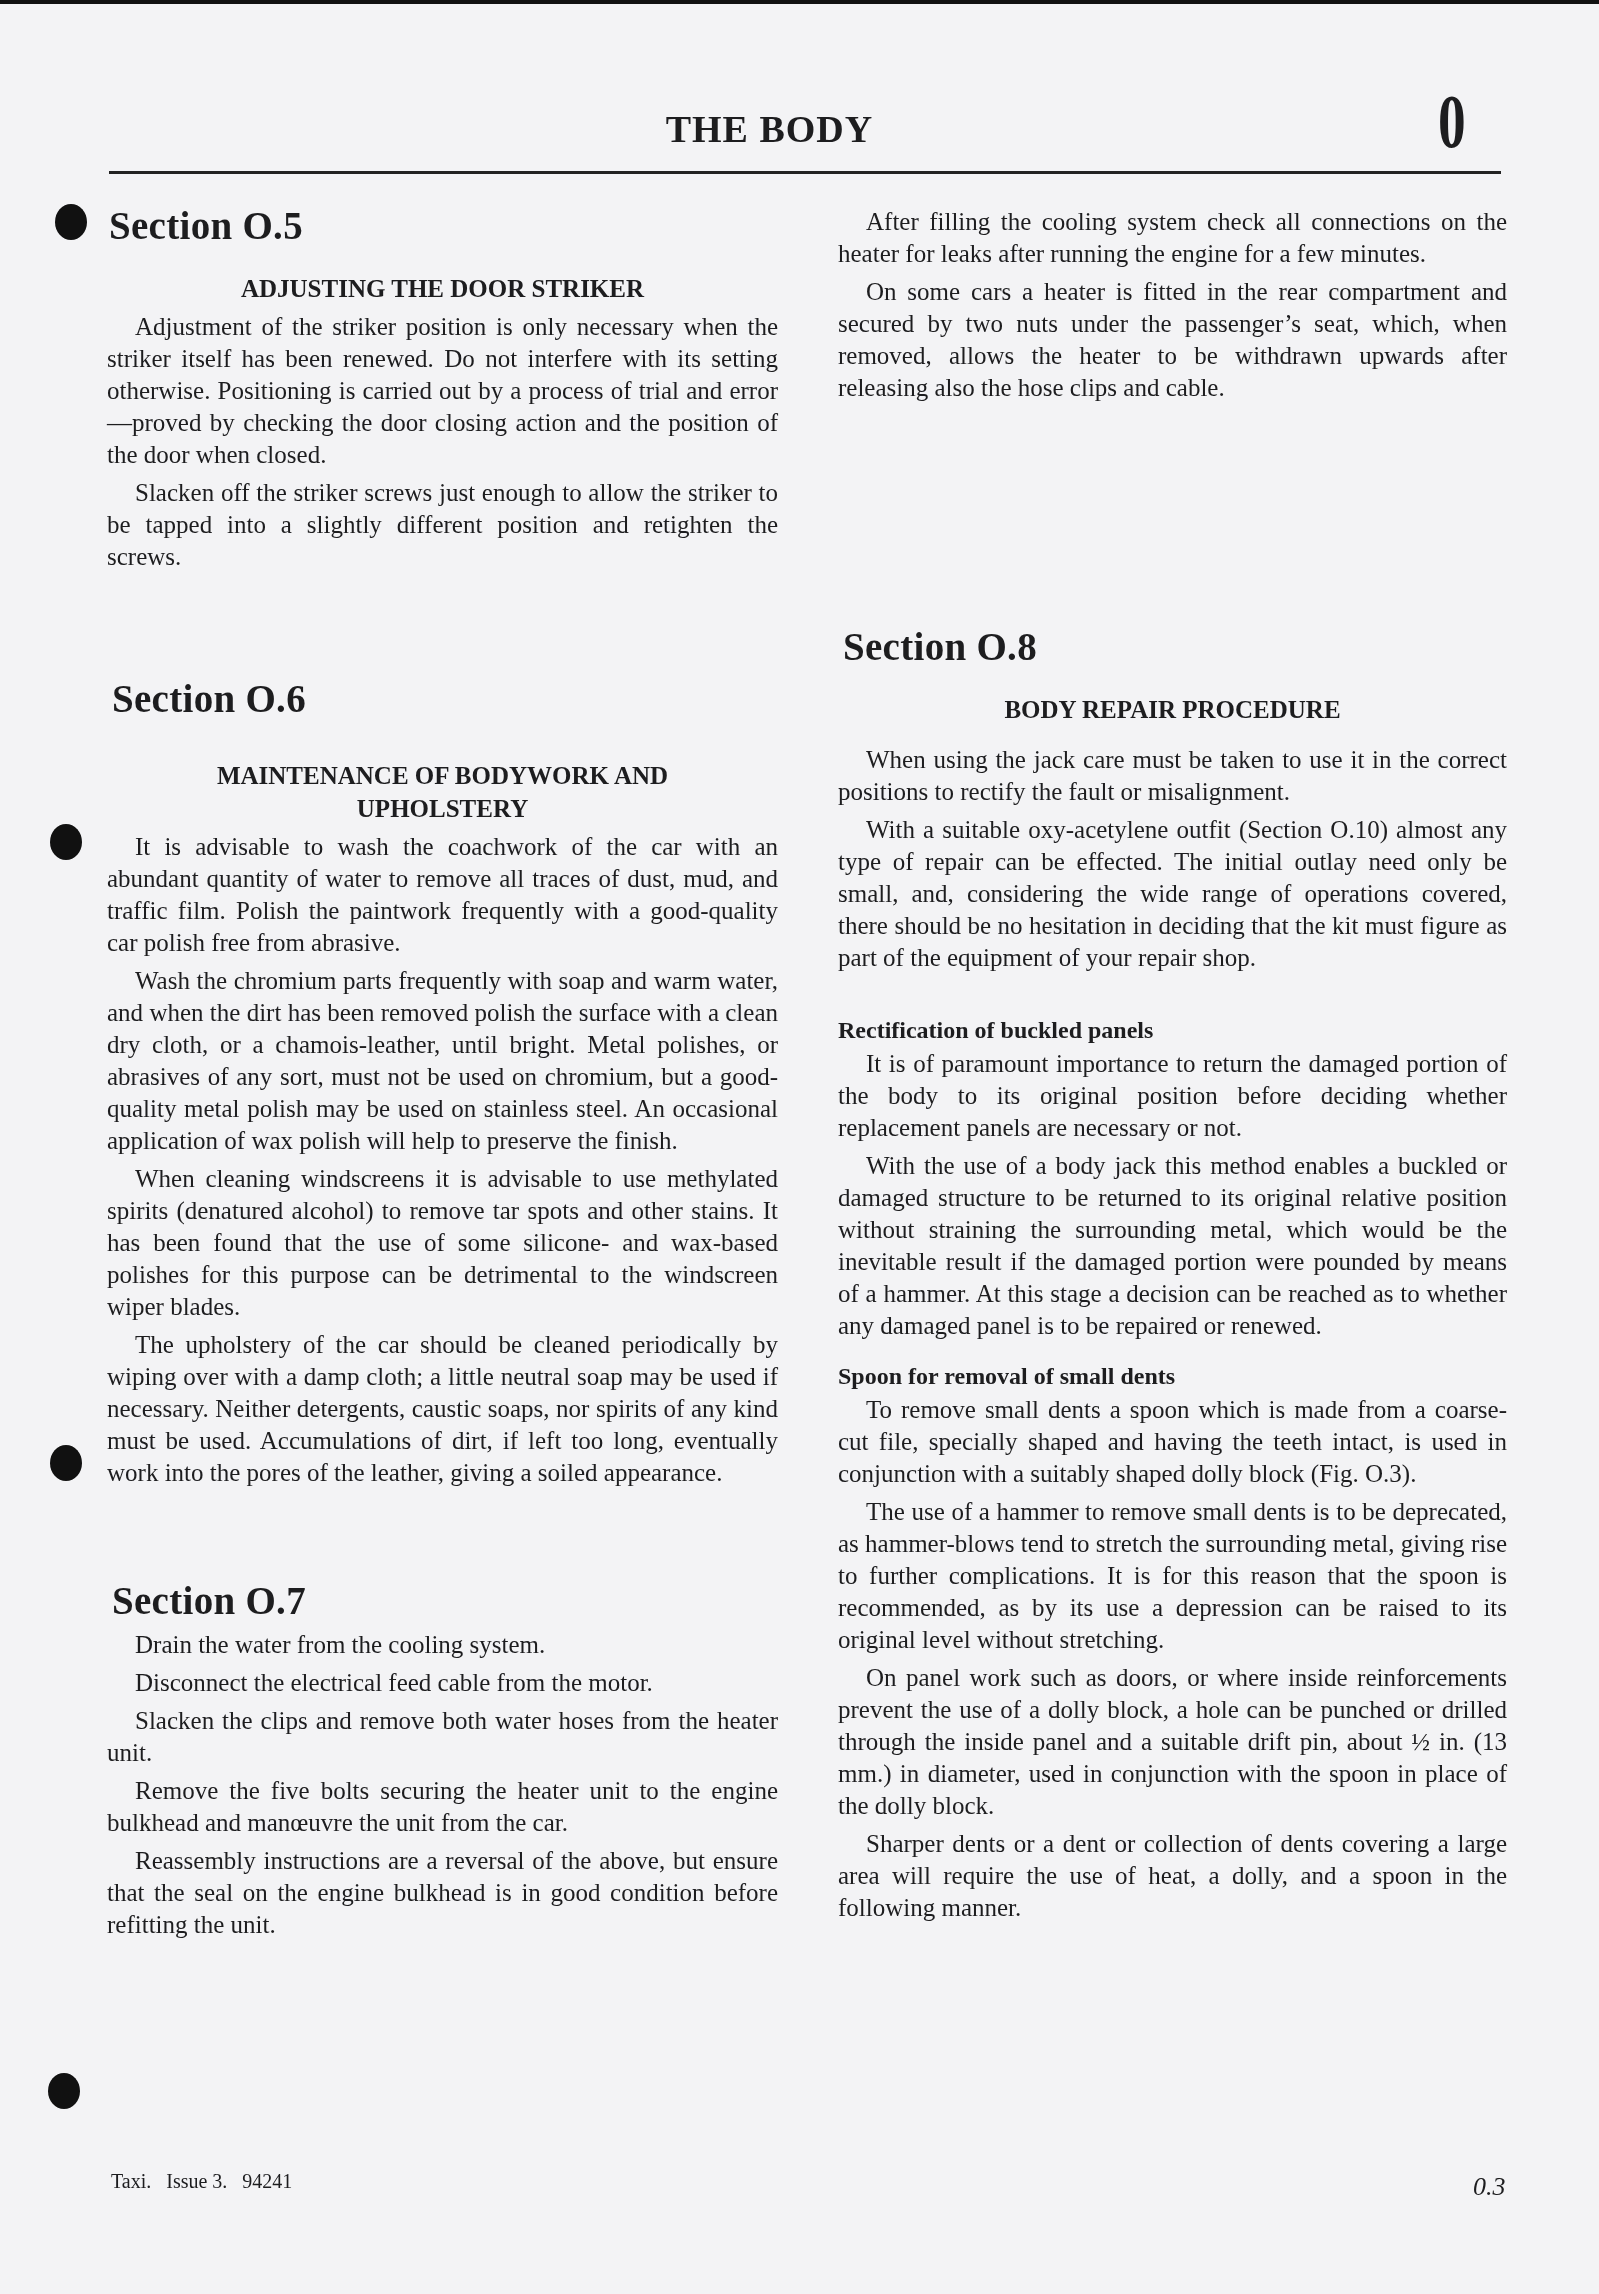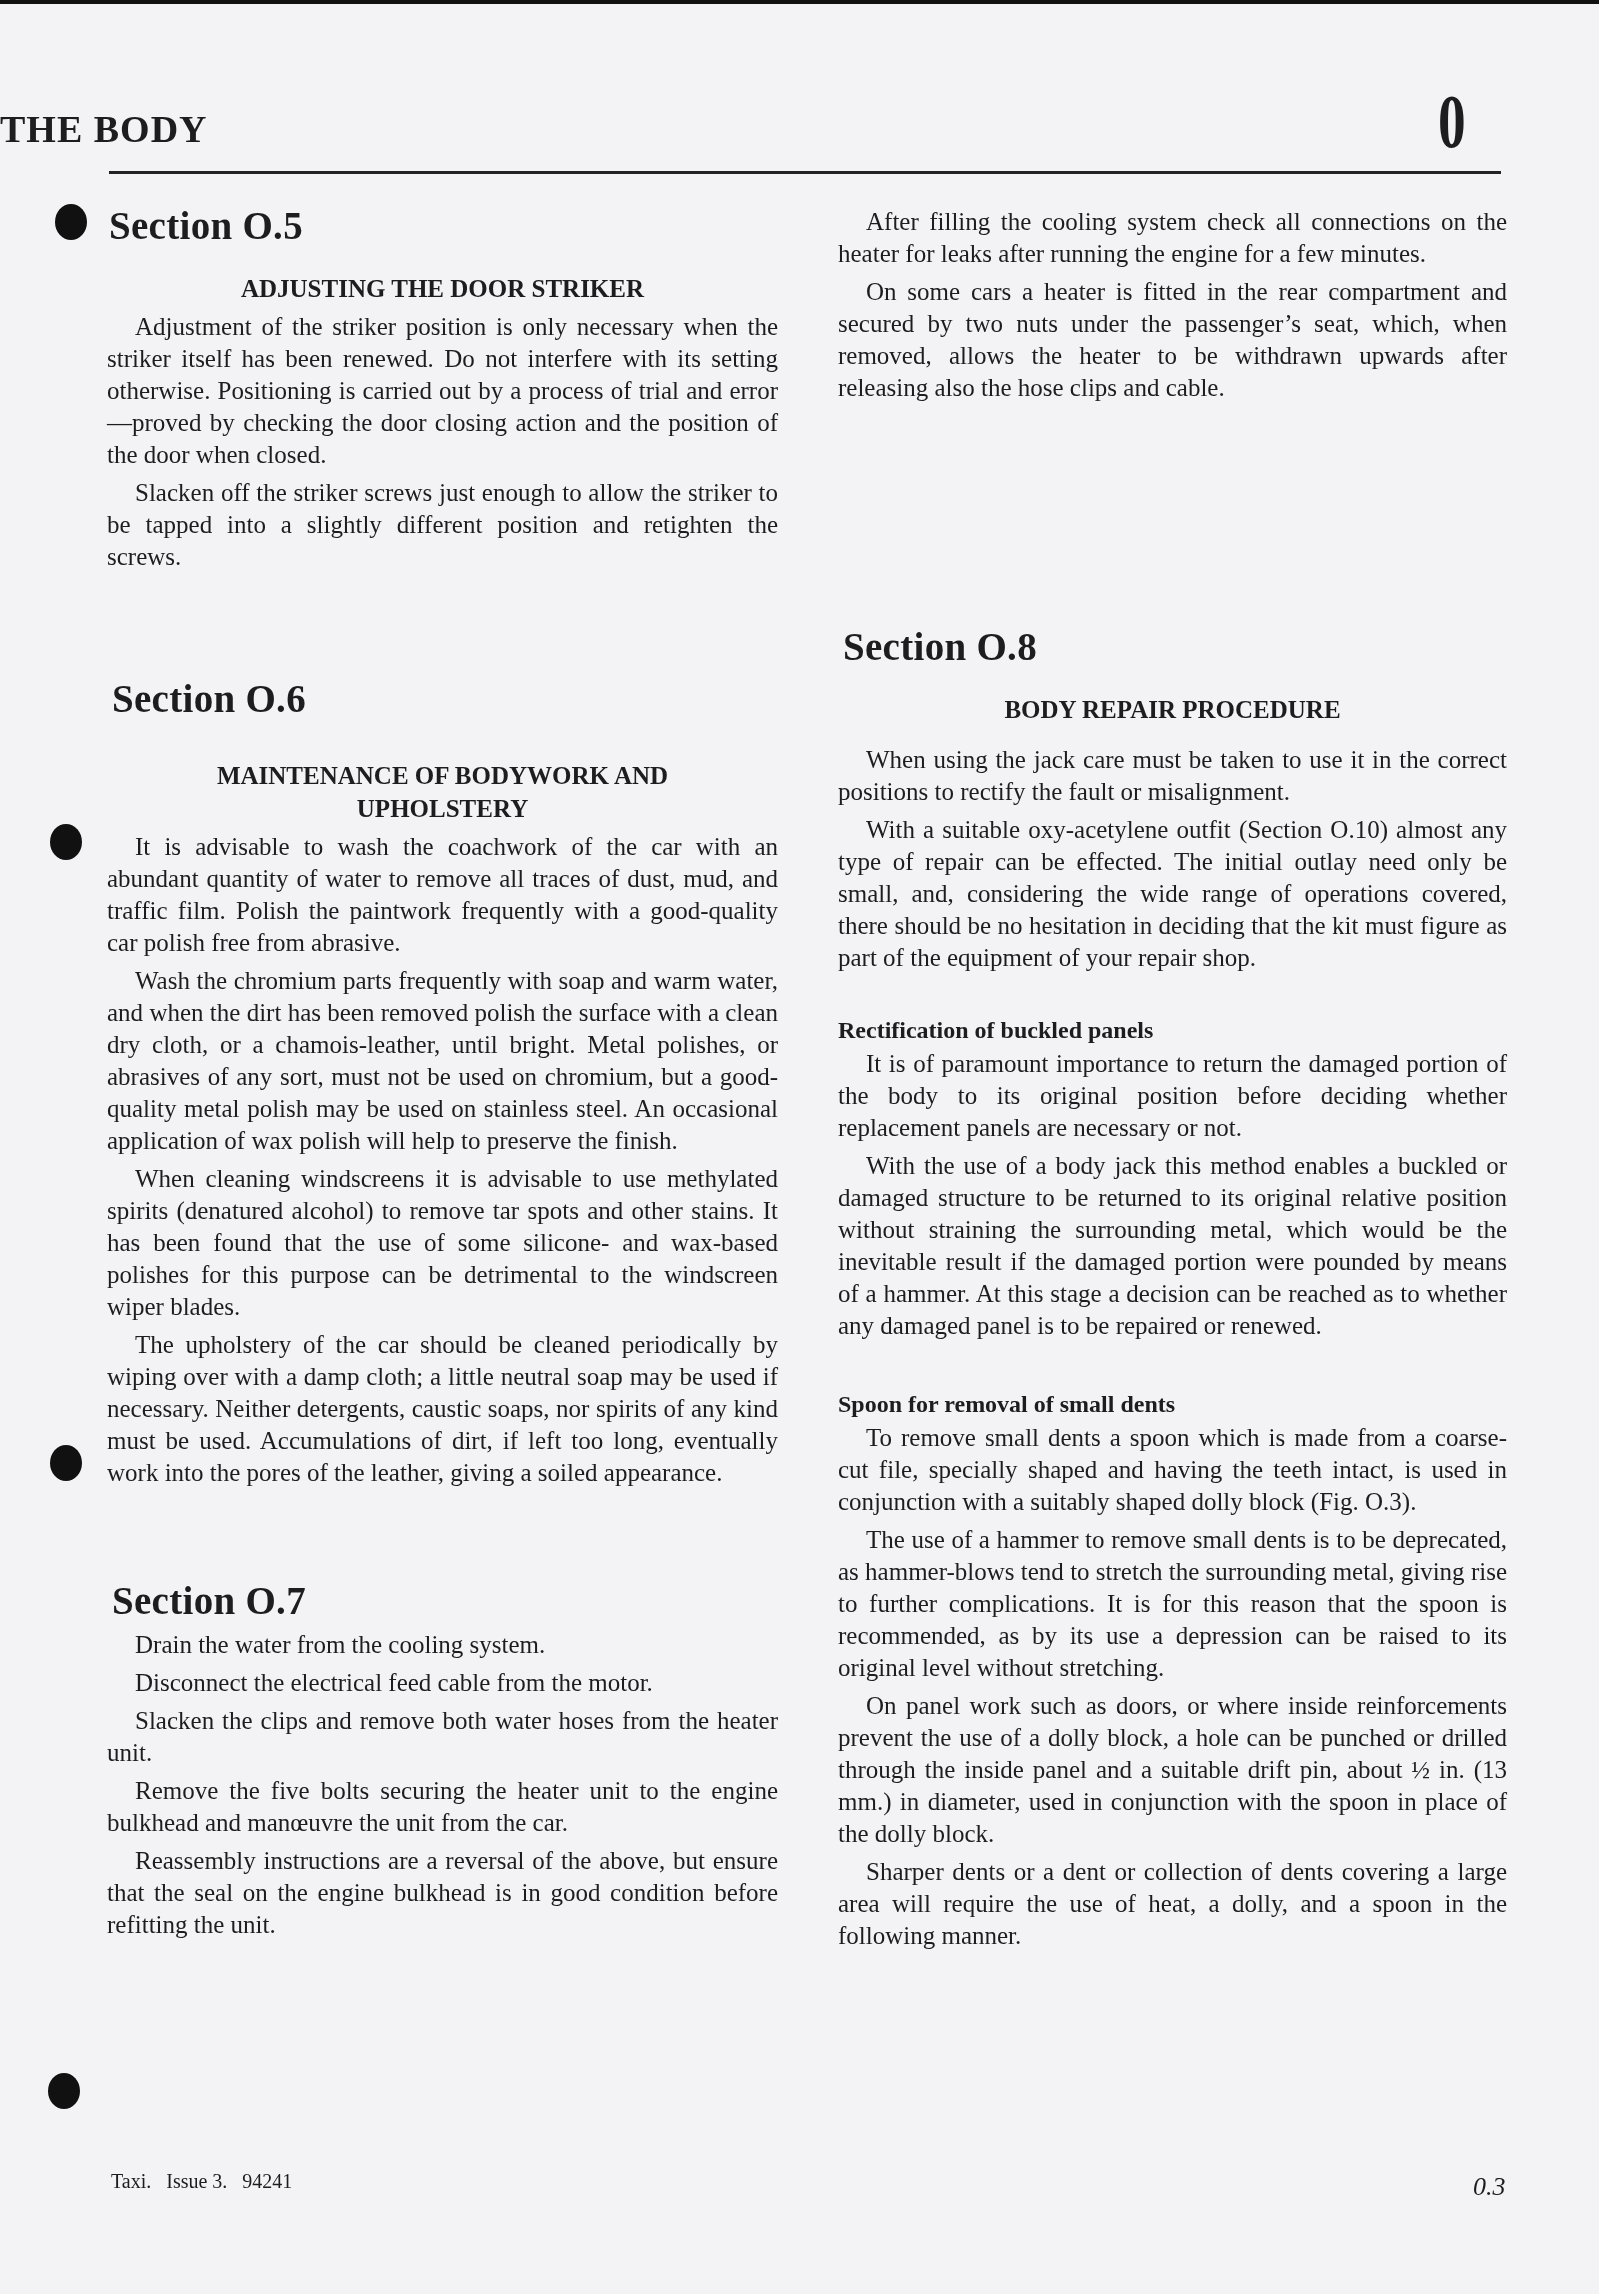--- a/index.html
+++ b/index.html
@@ -4,21 +4,21 @@
 <style>
   html, body { margin:0; padding:0; }
   body {
     width:1600px; height:2295px; position:relative; overflow:hidden;
     background:#f3f3f5;
     font-family:"Liberation Serif", "DejaVu Serif", serif;
     color:#1d1d1f;
   }
   .top-strip { position:absolute; left:0; top:0; width:1600px; height:4px; background:#111; }
   .header-title {
-    position:absolute; left:0; width:1539px; top:107px; text-align:left;
+    position:absolute; left:0; width:1539px; top:107px; text-align:center;
     font-size:38px; font-weight:bold; letter-spacing:1px;
   }
   .header-letter {
     position:absolute; left:1438px; top:83px; font-size:77px; font-weight:bold;
     transform:scaleX(0.72); transform-origin:left top; line-height:1;
   }
   .rule { position:absolute; left:109px; top:171px; width:1392px; height:3px; background:#222; }
   .hole { position:absolute; width:32px; height:36px; border-radius:50%; background:#111; }
   .col { position:absolute; font-size:25px; line-height:32px; }
   .col p { margin:0 0 6px 0; text-indent:28px; text-align:justify; }
@@ -81,21 +81,21 @@
     <div class="subhead" style="margin:22px 0 18px 0;">BODY REPAIR PROCEDURE</div>
     <p>When using the jack care must be taken to use it in the correct positions to rectify the fault or misalignment.</p>
     <p>With a suitable oxy-acetylene outfit (Section O.10) almost any type of repair can be effected. The initial outlay need only be small, and, considering the wide range of operations covered, there should be no hesita­tion in deciding that the kit must figure as part of the equipment of your repair shop.</p>
 
     <div style="margin-top:40px;">
       <div class="minorhead">Rectification of buckled panels</div>
       <p>It is of paramount importance to return the damaged portion of the body to its original position before decid­ing whether replacement panels are necessary or not.</p>
       <p>With the use of a body jack this method enables a buckled or damaged structure to be returned to its original relative position without straining the surround­ing metal, which would be the inevitable result if the damaged portion were pounded by means of a hammer. At this stage a decision can be reached as to whether any damaged panel is to be repaired or renewed.</p>
     </div>
 
-    <div style="margin-top:46px;">
+    <div style="margin-top:18px;">
       <div class="minorhead">Spoon for removal of small dents</div>
       <p>To remove small dents a spoon which is made from a coarse-cut file, specially shaped and having the teeth intact, is used in conjunction with a suitably shaped dolly block (Fig. O.3).</p>
       <p>The use of a hammer to remove small dents is to be deprecated, as hammer-blows tend to stretch the sur­rounding metal, giving rise to further complications. It is for this reason that the spoon is recommended, as by its use a depression can be raised to its original level without stretching.</p>
       <p>On panel work such as doors, or where inside re­inforcements prevent the use of a dolly block, a hole can be punched or drilled through the inside panel and a suitable drift pin, about ½ in. (13 mm.) in diameter, used in conjunction with the spoon in place of the dolly block.</p>
       <p>Sharper dents or a dent or collection of dents covering a large area will require the use of heat, a dolly, and a spoon in the following manner.</p>
     </div>
   </section>
 </div>
 
 <div class="footer" style="left:111px; top:2170px; white-space:pre;">Taxi.   Issue 3.   94241</div>

